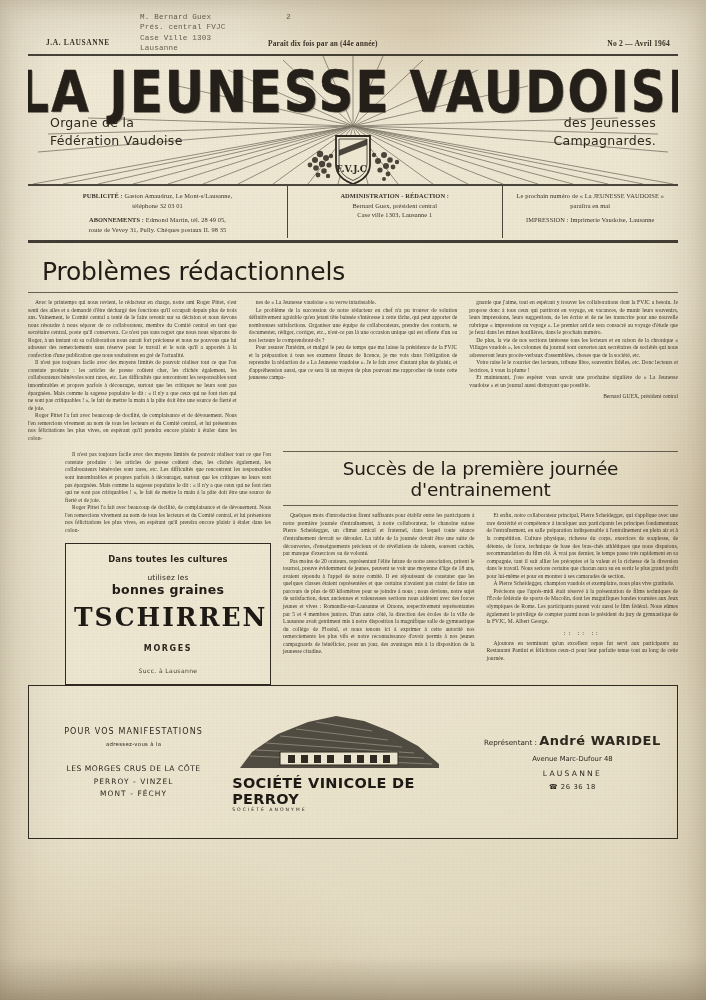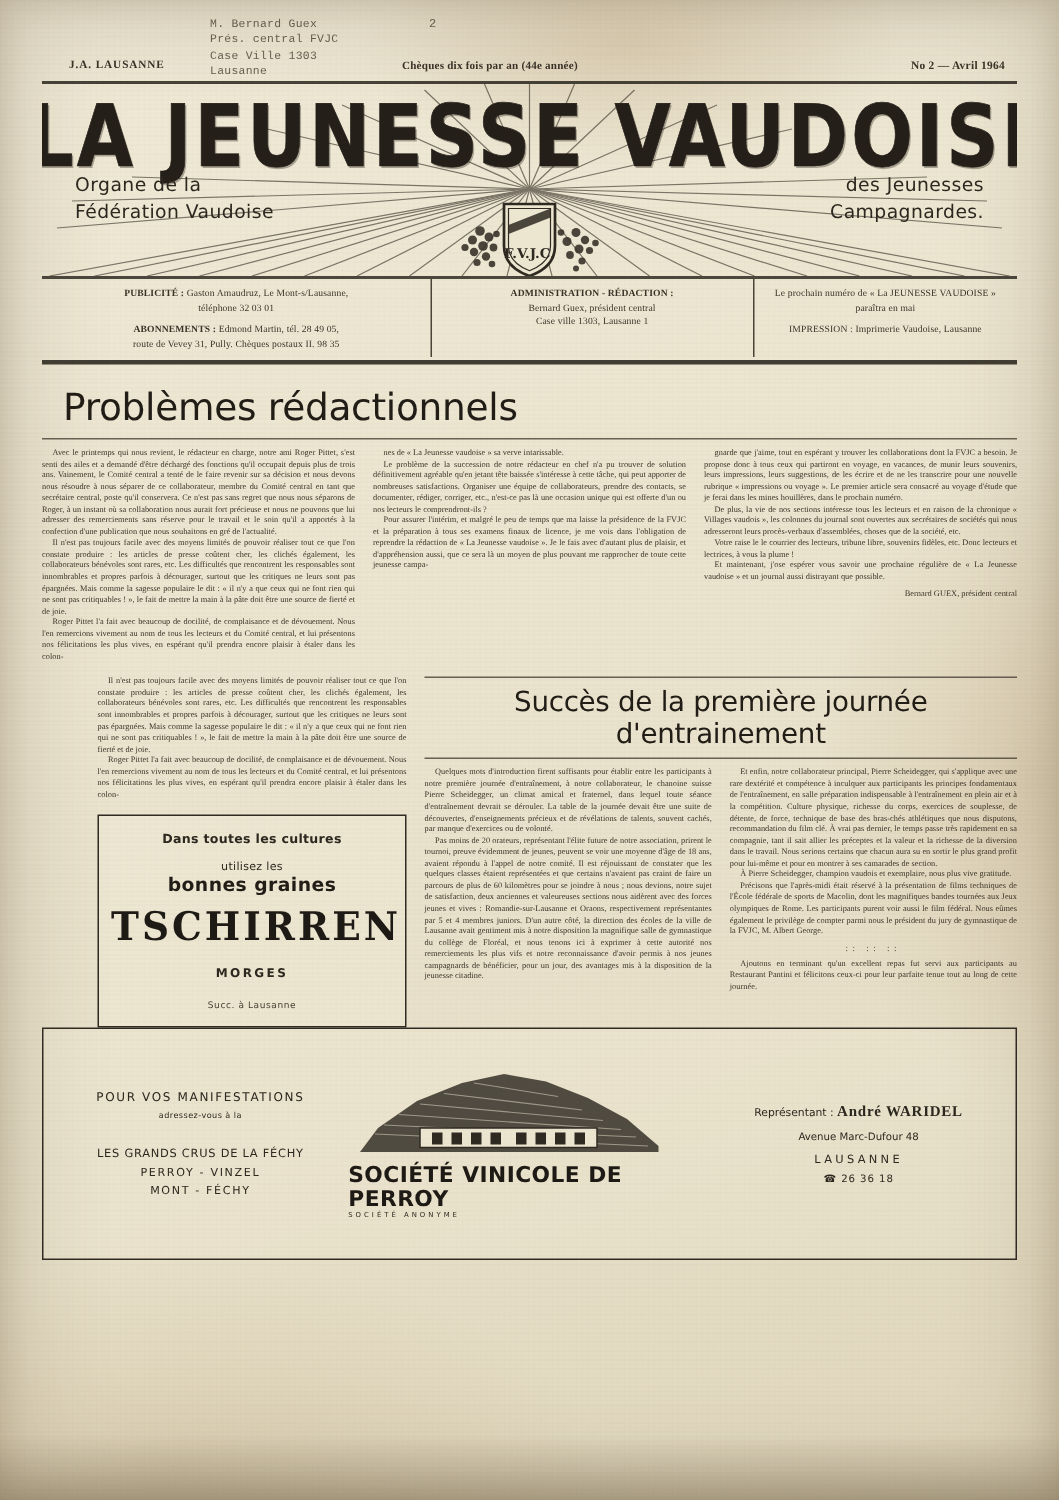--- a/index.html
+++ b/index.html
@@ -114,40 +114,40 @@
   .ba-t1{font-size:8px;letter-spacing:1.1px;}
   .ba-t2{font-size:5.4px;letter-spacing:.3px;margin-top:5px;}
   .ba-t3{font-size:7.6px;letter-spacing:.5px;margin-top:17px;}
   .ba-t4{font-size:7.4px;letter-spacing:1.1px;margin-top:4px;}
   .ba-t5{font-size:7.4px;letter-spacing:1.1px;margin-top:3px;}
   .ba-logo{font-family:"DejaVu Sans",sans-serif;font-weight:bold;font-size:14.5px;
       color:#1d1914;letter-spacing:.3px;margin-top:-3px;}
   .ba-logo2{font-family:"DejaVu Sans",sans-serif;font-size:4.6px;color:#2c271f;
       letter-spacing:2px;margin-top:0px;}
   .ba-rep{font-size:7.2px;margin-bottom:7px;}
-  .ba-rep b{font-size:10px;letter-spacing:.5px;font-family:Liberation Serif, serif;}
+  .ba-rep b{font-size:13px;letter-spacing:.5px;}
   .ba-addr{font-size:6.8px;margin-bottom:6px;}
   .ba-lsn{font-size:7.6px;letter-spacing:2.2px;margin-bottom:5px;}
   .ba-tel{font-size:6.8px;letter-spacing:.6px;}
 </style>
 </head>
 <body>
 
 <div id="page">
 
   <div class="sheet">
 
     <div class="toprow">
       <div class="ja">J.A.  LAUSANNE</div>
       <div class="mail" style="white-space:pre;">M. Bernard Guex
 Prés. central FVJC
 Case Ville 1303
 Lausanne</div>
       <div class="mailnum">2</div>
-      <div class="freq">Chèques dix fois par an (44e année)</div>
+      <div class="freq">Paraît dix fois par an (44e année)</div>
       <div class="issue">No 2 — Avril 1964</div>
     </div>
     <div class="rule"></div>
 
     <div class="masthead">
 
       <svg class="rays" viewBox="0 0 650 128" preserveAspectRatio="none">
         <g stroke="#3a332a" stroke-width="0.8" fill="none" opacity="0.85">
           <line x1="325" y1="70" x2="5" y2="128"></line>
           <line x1="325" y1="70" x2="35" y2="128"></line>
@@ -324,21 +324,21 @@
             </div>
           </div>
         </div>
       </div>
     </div>
 
     <div class="bottomad">
       <div class="ba-l">
         <div class="ba-t1">POUR VOS MANIFESTATIONS</div>
         <div class="ba-t2">adressez-vous à la</div>
-        <div class="ba-t3">LES GRANDS CRUS DE LA FÉCHY</div>
+        <div class="ba-t3">LES MORGES CRUS DE LA CÔTE</div>
         <div class="ba-t4">PERROY  -  VINZEL</div>
         <div class="ba-t5">MONT    -    FÉCHY</div>
       </div>
 
       <div class="ba-m">
         <svg width="215" height="62" viewBox="0 0 215 62">
 
           <path d="M8 56 L20 40 L46 22 L76 10 L104 4 L132 9 L160 20 L186 34 L207 52 L207 56 Z" fill="#2e2a22" opacity="0.82"></path>
 
           <g stroke="#ece5d0" stroke-width="0.7" opacity="0.5">

